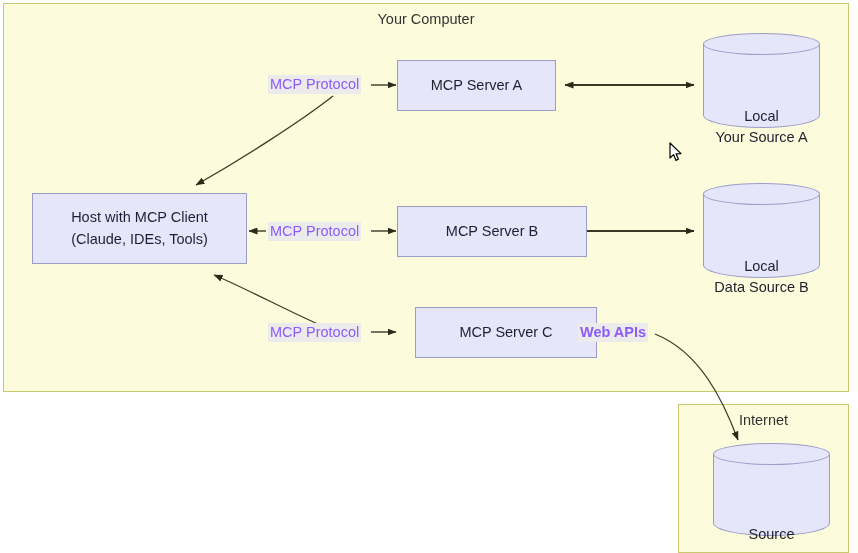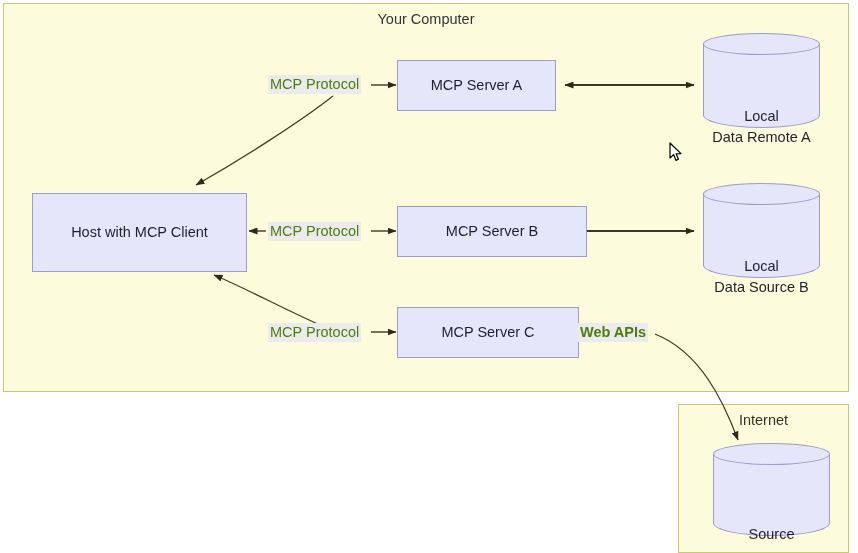--- a/index.html
+++ b/index.html
@@ -65,25 +65,25 @@
     flex-direction: column;
     align-items: center;
     justify-content: center;
     color: #1f1f2e;
     font-size: 14.5px;
     line-height: 1.45;
     text-align: center;
   }
   #host-box {
     left: 32px; top: 193px;
-    width: 215px; height: 79px;
+    width: 215px; height: 71px;
   }
   #server-a-box { left: 397px; top: 60px;  width: 159px; height: 51px; }
   #server-b-box { left: 397px; top: 206px; width: 190px; height: 51px; }
-  #server-c-box { left: 397px; top: 307px; width: 182px; height: 51px; }
+  #server-c-box { left: 415px; top: 307px; width: 182px; height: 51px; }
 
   
   .cylinder {
     position: absolute;
     width: 117px;
     height: 95px;
   }
   #datasource-a-cyl { left: 703px; top: 33px; }
   #datasource-b-cyl { left: 703px; top: 183px; }
   #remote-c-cyl     { left: 713px; top: 443px; height: 93px; }
@@ -119,21 +119,21 @@
     font-size: 14.5px;
     line-height: 1.5;
     white-space: nowrap;
     margin-top: 44px;
   }
 
   
   .edge-label {
     position: absolute;
     background: #ebebeb;
-    color: #4d7c0f;
+    color: #8b5cf6;
     font-size: 14.5px;
     line-height: 17px;
     padding: 1px 2px;
     white-space: nowrap;
   }
   #label-mcp-a   { left: 268px; top: 75px;  }
   #label-mcp-b   { left: 268px; top: 222px; }
   #label-mcp-c   { left: 268px; top: 323px; }
   #label-web-api { left: 578px; top: 323px; font-weight: bold; }
 
@@ -182,40 +182,41 @@
 
     <line x1="371" y1="332" x2="396" y2="332" stroke="#2b2b1a" stroke-width="1.3" marker-end="url(#arrowhead)"></line>
 
     <line x1="576" y1="332" x2="559" y2="332" stroke="#2b2b1a" stroke-width="1.3" marker-end="url(#arrowhead)"></line>
 
     <path d="M 655,334 C 700,352 723,400 738,440" fill="none" stroke="#3d3d26" stroke-width="1.3" marker-end="url(#arrowhead)"></path>
   </svg>
 
   <div class="node-box" id="host-box">
     <span>Host with MCP Client</span>
+    <span>(Claude, IDEs, Tools)</span>
   </div>
 
   <div class="node-box" id="server-a-box">
     <span>MCP Server A</span>
   </div>
 
   <div class="node-box" id="server-b-box">
     <span>MCP Server B</span>
   </div>
 
   <div class="node-box" id="server-c-box">
     <span>MCP Server C</span>
   </div>
 
   <div class="cylinder" id="datasource-a-cyl">
     <div class="cyl-body"></div>
     <div class="cyl-top"></div>
     <div class="cyl-label">
       <div>Local</div>
-      <div>Data Remote A</div>
+      <div>Your Source A</div>
     </div>
   </div>
 
   <div class="cylinder" id="datasource-b-cyl">
     <div class="cyl-body"></div>
     <div class="cyl-top"></div>
     <div class="cyl-label">
       <div>Local</div>
       <div>Data Source B</div>
     </div>

